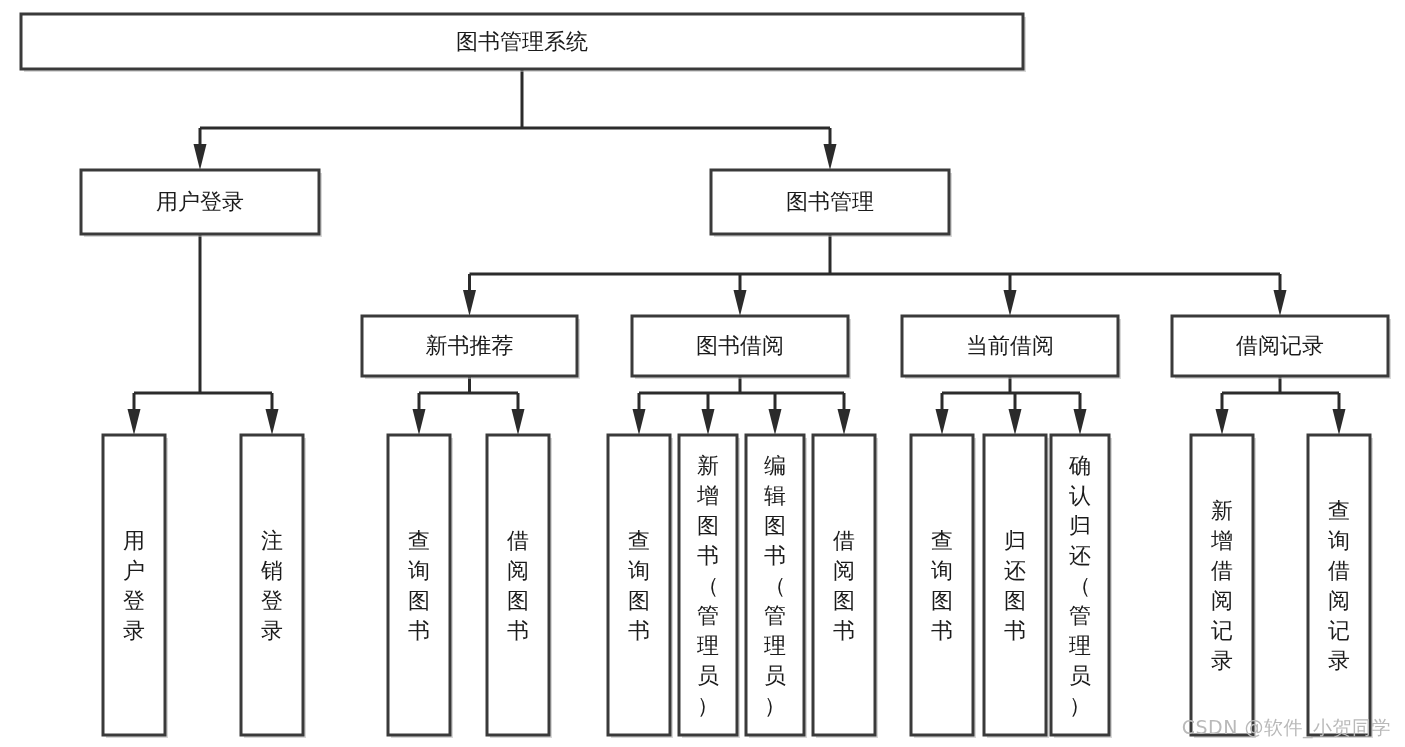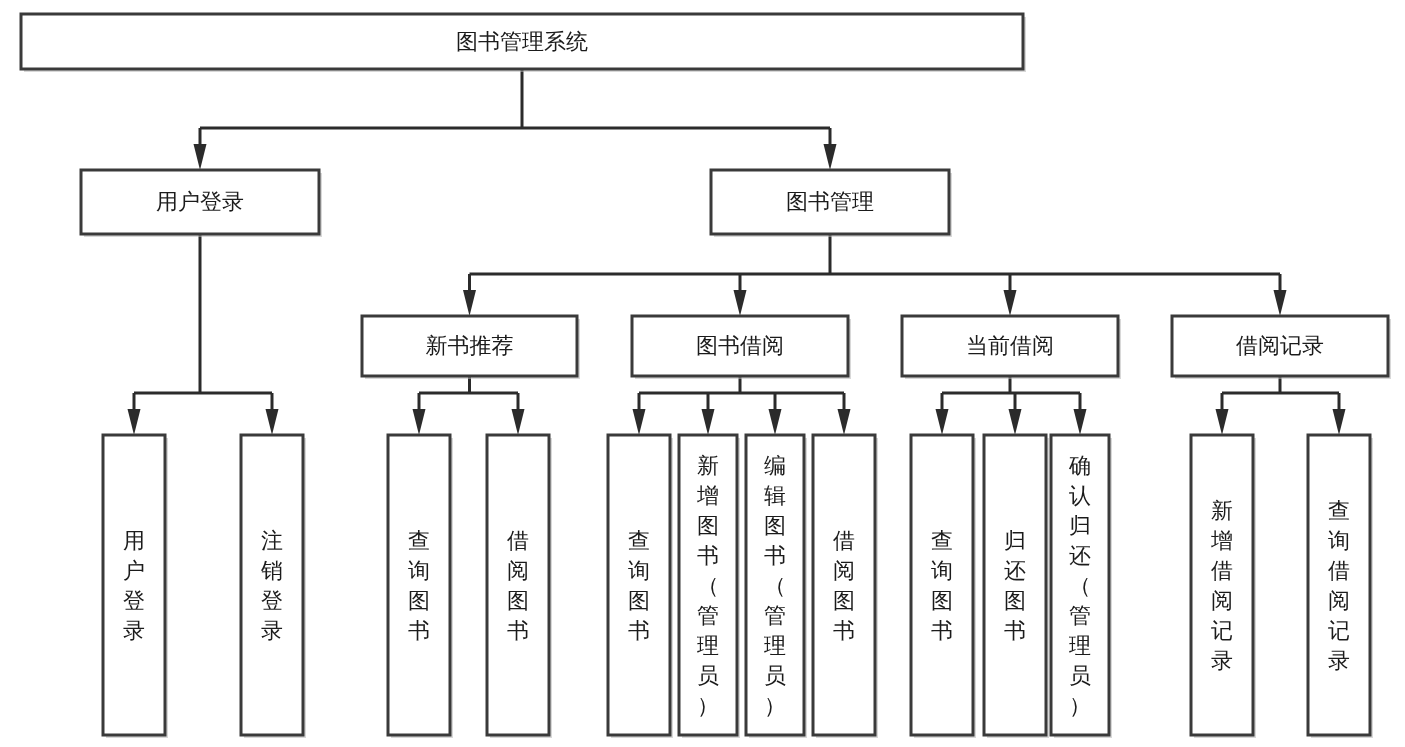--- a/index.html
+++ b/index.html
@@ -242,13 +242,14 @@
           <rect x="1191" y="435" width="62" height="300" class="node-box"></rect>
           <text x="1222" y="518.4" class="node-label-v"><tspan x="1222" dy="0">新</tspan><tspan x="1222" dy="30">增</tspan><tspan x="1222" dy="30">借</tspan><tspan x="1222" dy="30">阅</tspan><tspan x="1222" dy="30">记</tspan><tspan x="1222" dy="30">录</tspan></text>
         </g>
         <g>
           <rect x="1311" y="438" width="62" height="300" class="node-box-shadow"></rect>
           <rect x="1308" y="435" width="62" height="300" class="node-box"></rect>
           <text x="1339" y="518.4" class="node-label-v"><tspan x="1339" dy="0">查</tspan><tspan x="1339" dy="30">询</tspan><tspan x="1339" dy="30">借</tspan><tspan x="1339" dy="30">阅</tspan><tspan x="1339" dy="30">记</tspan><tspan x="1339" dy="30">录</tspan></text>
         </g>
       </g>
   </svg>
+  <div class="watermark">CSDN @软件_小贺同学</div>
 </div>
 
 </body></html>

